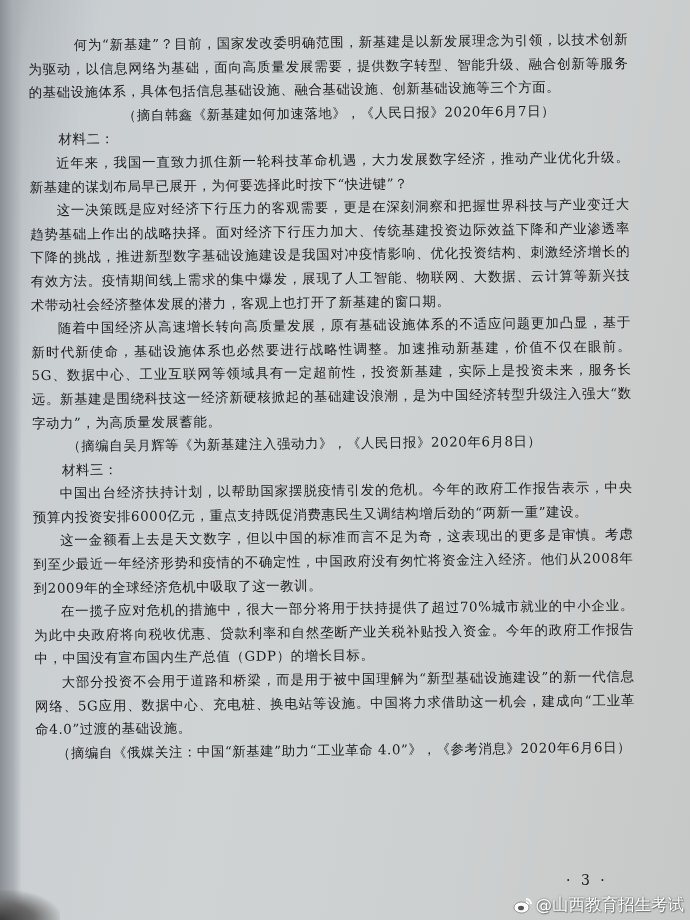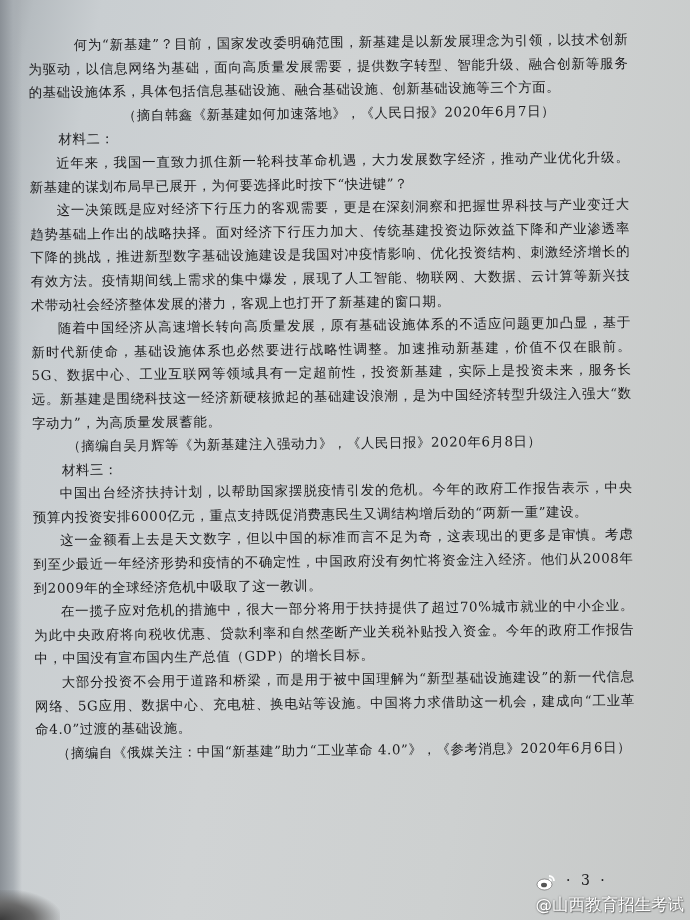--- a/index.html
+++ b/index.html
@@ -30,21 +30,21 @@
     .heading { margin: 0; padding-left: 2.2em; }
     .page-num {
       position: absolute; left: 566px; top: 872px; font-size: 14px;
       letter-spacing: 3px;
     }
     .watermark {
       position: absolute; right: 6px; bottom: 4px;
       font-family: "DejaVu Sans", "Liberation Sans", sans-serif;
       font-size: 16.5px; color: #ffffff;
       text-shadow: 0 0 2px rgba(0,0,0,0.55), 1px 1px 1px rgba(0,0,0,0.35);
-      display: flex; align-items: flex-start; gap: 3px; flex-direction: column;
+      display: flex; align-items: center; gap: 3px;
     }
     .weibo-icon { width: 20px; height: 18px; display: inline-block; }
   </style>
 </head>
 <body>
 
 <div class="page-shadow"></div>
 <div class="bottom-curl"></div>
 
 <div class="doc">

